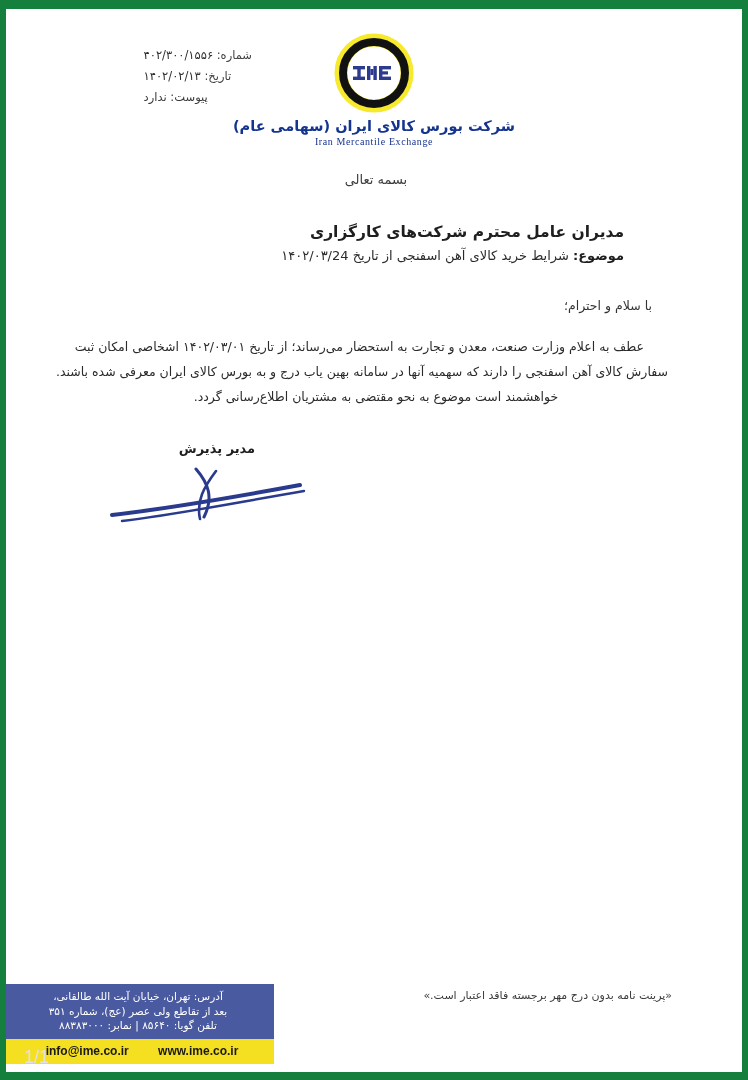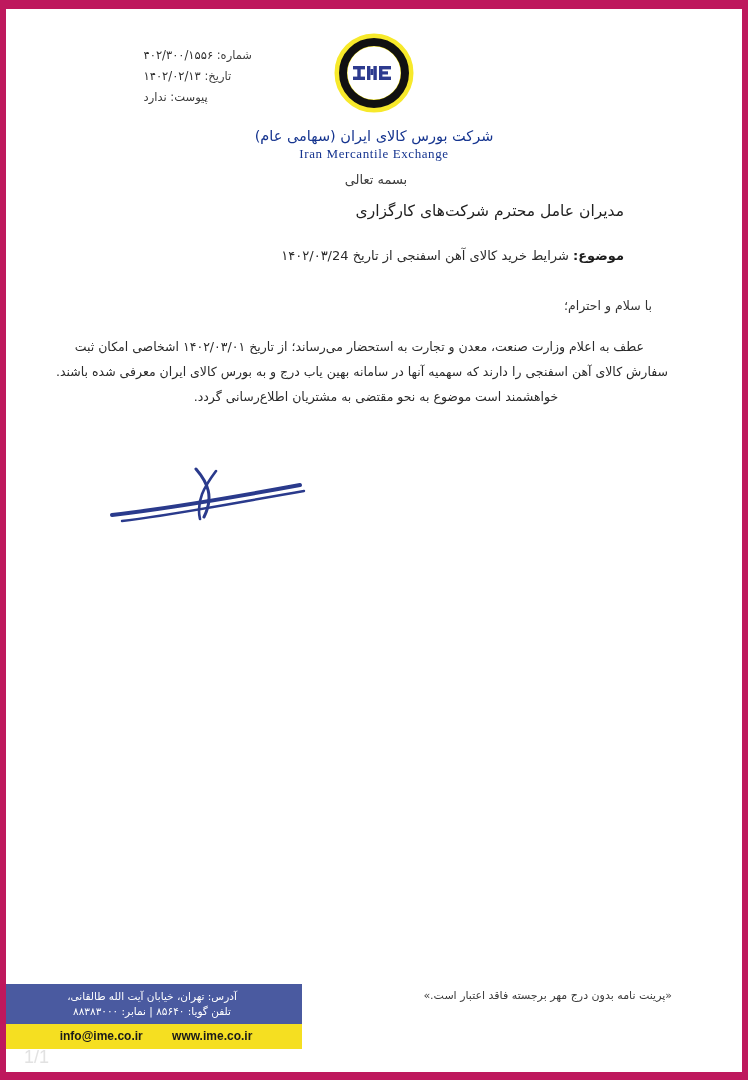--- a/index.html
+++ b/index.html
@@ -11,21 +11,21 @@
     width: 748px;
     height: 1080px;
     overflow: hidden;
     font-family: "DejaVu Sans", "Liberation Sans", sans-serif;
   }
 
   .page-frame {
     position: relative;
     width: 748px;
     height: 1080px;
-    background: #be185d;
+    background: #15803d;
     box-sizing: border-box;
   }
 
   
   .sheet {
     position: absolute;
     left: 6px;
     top: 9px;
     width: 736px;
     height: 1063px;
@@ -60,54 +60,54 @@
     text-align: center;
   }
   .logo-mark {
     position: relative;
     width: 84px;
     height: 84px;
     margin: 0 auto;
   }
   .logo-mark svg { display: block; }
   .logo-fa {
-    margin-top: 12px;
+    margin-top: 2px;
     font-size: 14.5px;
-    font-weight: normal;
+    font-weight: bold;
     color: #15348f;
     letter-spacing: 0;
     line-height: 19px;
   }
   .logo-en {
     margin-top: 0px;
-    font-size: 13px;
+    font-size: 10px;
     color: #15348f;
     letter-spacing: .6px;
     direction: ltr;
     font-family: "Liberation Serif", serif;
   }
 
   
   .basmala {
     position: absolute;
     top: 163px;
     left: 4px;
     right: 0;
     text-align: center;
     font-size: 13px;
     color: #3c3c3c;
   }
 
   
   .addressee {
     position: absolute;
-    top: 193px;
+    top: 214px;
     right: 118px;
     font-size: 15.5px;
-    font-weight: normal;
+    font-weight: bold;
     color: #1f1f1f;
     letter-spacing: .2px;
   }
   .subject {
     position: absolute;
     top: 239px;
     right: 118px;
     font-size: 13px;
     color: #2a2a2a;
     white-space: nowrap;
@@ -172,21 +172,21 @@
     top: 980px;
     right: 70px;
     font-size: 11px;
     color: #3b3b3b;
     white-space: nowrap;
   }
   .footer-contact {
     position: absolute;
     left: 0;
     top: 975px;
-    width: 296px;
+    width: 268px;
   }
   .contact-blue {
     background: #4a5aa0;
     color: #ffffff;
     padding: 5px 14px 6px 10px;
     font-size: 10.5px;
     line-height: 14.5px;
     text-align: center;
     letter-spacing: .1px;
   }
@@ -268,33 +268,35 @@
 
     <div class="salutation">با سلام و احترام؛</div>
 
     <div class="body-block">
       <span class="body-line indent">عطف به اعلام وزارت صنعت، معدن و تجارت به استحضار می‌رساند؛ از تاریخ ۱۴۰۲/۰۳/۰۱ اشخاصی امکان ثبت</span>
       <span class="body-line">سفارش کالای آهن اسفنجی را دارند که سهمیه آنها در سامانه بهین یاب درج و به بورس کالای ایران معرفی شده باشند.</span>
       <span class="body-line center-ish">خواهشمند است موضوع به نحو مقتضی به مشتریان اطلاع‌رسانی گردد.</span>
     </div>
 
     <div class="signature">
+      <div class="sig-title">مدیر پذیرش</div>
       <svg class="sig-scribble" viewBox="0 0 240 70" aria-hidden="true">
         <path d="M8 58 C60 52, 120 42, 196 28" stroke="#2a3a8c" stroke-width="4" fill="none" stroke-linecap="round"></path>
         <path d="M18 64 C70 58, 130 46, 200 34" stroke="#2a3a8c" stroke-width="2.4" fill="none" stroke-linecap="round"></path>
         <path d="M92 12 C104 26, 110 40, 100 60" stroke="#2a3a8c" stroke-width="3" fill="none" stroke-linecap="round"></path>
         <path d="M112 14 C100 30, 92 44, 96 62" stroke="#2a3a8c" stroke-width="2.6" fill="none" stroke-linecap="round"></path>
       </svg>
     </div>
 
     <div class="footer-note">«پرینت نامه بدون درج مهر برجسته فاقد اعتبار است.»</div>
 
     <div class="footer-contact">
       <div class="contact-blue">
         <span class="contact-line">آدرس: تهران، خیابان آیت الله طالقانی،</span>
+        <span class="contact-line">بعد از تقاطع ولی عصر (عج)، شماره ۳۵۱</span>
         <span class="contact-line">تلفن گویا: ۸۵۶۴۰ | نمابر: ۸۸۳۸۳۰۰۰</span>
       </div>
       <div class="contact-yellow">
         <span class="email">info@ime.co.ir</span>
         <span class="site">www.ime.co.ir</span>
       </div>
     </div>
 
   </div>
 

